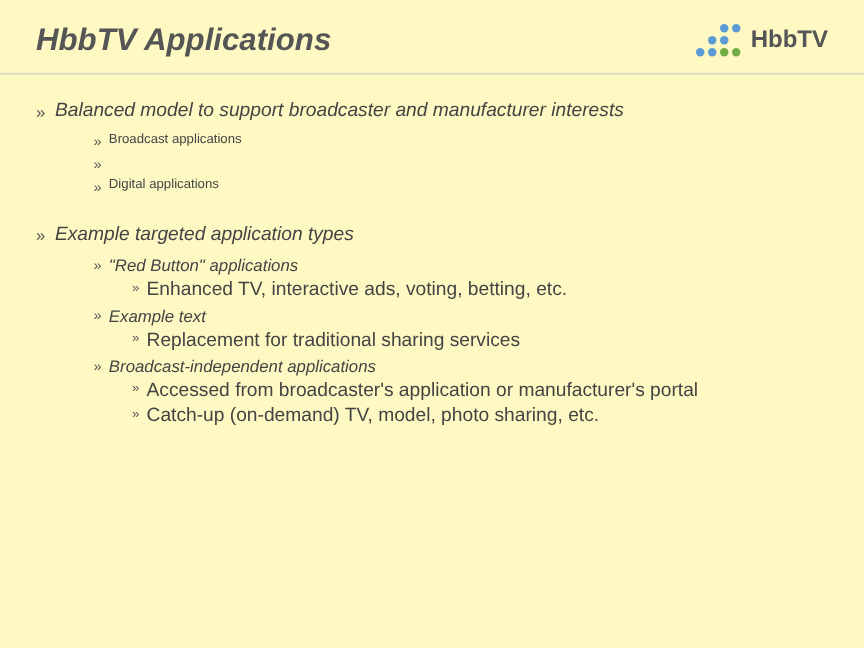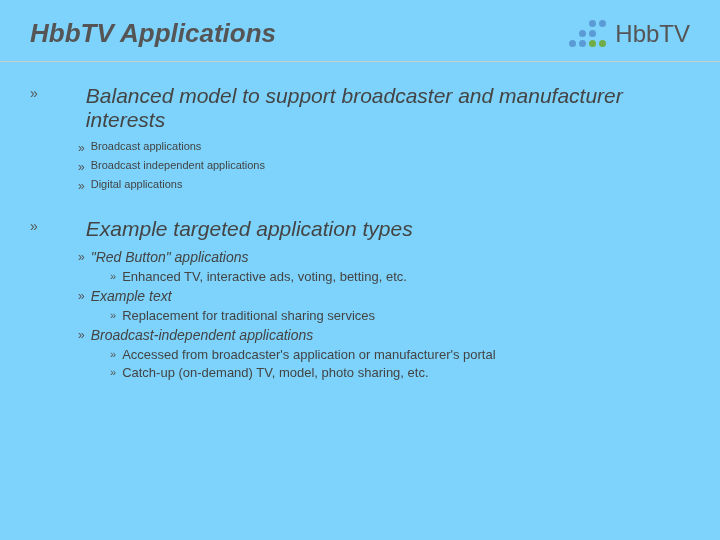--- a/index.html
+++ b/index.html
@@ -8,21 +8,21 @@
       width: 720px;
       height: 540px;
       background: #ffffff;
       font-family: Arial, Helvetica, sans-serif;
       overflow: hidden;
     }
 
     .slide {
       width: 720px;
       height: 540px;
-      background: #7dd3fc;
+      background: #fef9c3;
       position: relative;
       padding: 0;
     }
 
     
     .header {
       display: flex;
       align-items: center;
       justify-content: space-between;
       padding: 18px 30px 12px 30px;
@@ -51,22 +51,22 @@
       margin-right: 4px;
     }
 
     .dot {
       width: 7px;
       height: 7px;
       border-radius: 50%;
     }
 
     .logo-text {
-      font-size: 24px;
-      font-weight: normal;
+      font-size: 20px;
+      font-weight: bold;
       color: #555555;
     }
 
     .logo-text span.hbb {
       color: #555555;
     }
 
     .logo-text span.tv {
       color: #555555;
     }
@@ -88,24 +88,23 @@
     }
 
     .bullet-symbol {
       color: #555555;
       font-size: 14px;
       margin-top: 1px;
       flex-shrink: 0;
     }
 
     .bullet-text-main {
-      font-size: 21px;
+      font-size: 16px;
       color: #444444;
       font-style: italic;
-      margin-left: 40px;
     }
 
     .sub-list {
       margin-left: 48px;
       margin-top: 2px;
     }
 
     .sub-item {
       display: flex;
       align-items: flex-start;
@@ -139,21 +138,21 @@
     }
 
     .sub-sub-symbol {
       color: #555555;
       font-size: 11px;
       margin-top: 1px;
       flex-shrink: 0;
     }
 
     .sub-sub-text {
-      font-size: 13px;
+      font-size: 16px;
       color: #444444;
     }
 
     .sub-text-bold {
       font-size: 14px;
       color: #444444;
       font-style: italic;
     }
   </style>
 </head>
@@ -195,21 +194,20 @@
         <span class="bullet-symbol">»</span>
         <span class="bullet-text-main">Balanced model to support broadcaster and manufacturer interests</span>
       </div>
       <div class="sub-list">
         <div class="sub-item">
           <span class="sub-symbol">»</span>
           <span class="sub-text">Broadcast applications</span>
         </div>
         <div class="sub-item">
           <span class="sub-symbol">»</span>
-          <span class="sub-text">Broadcast independent applications</span>
         </div>
         <div class="sub-item">
           <span class="sub-symbol">»</span>
           <span class="sub-text">Digital applications</span>
         </div>
       </div>
     </div>
 
     <div class="section">
       <div class="bullet-main">

